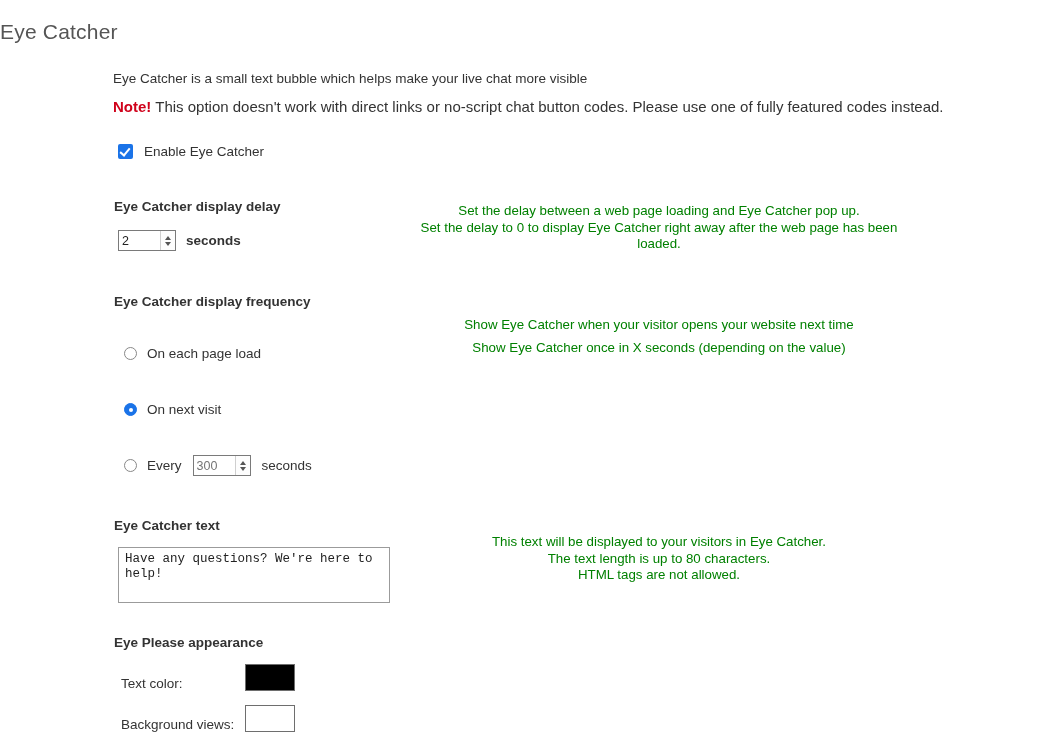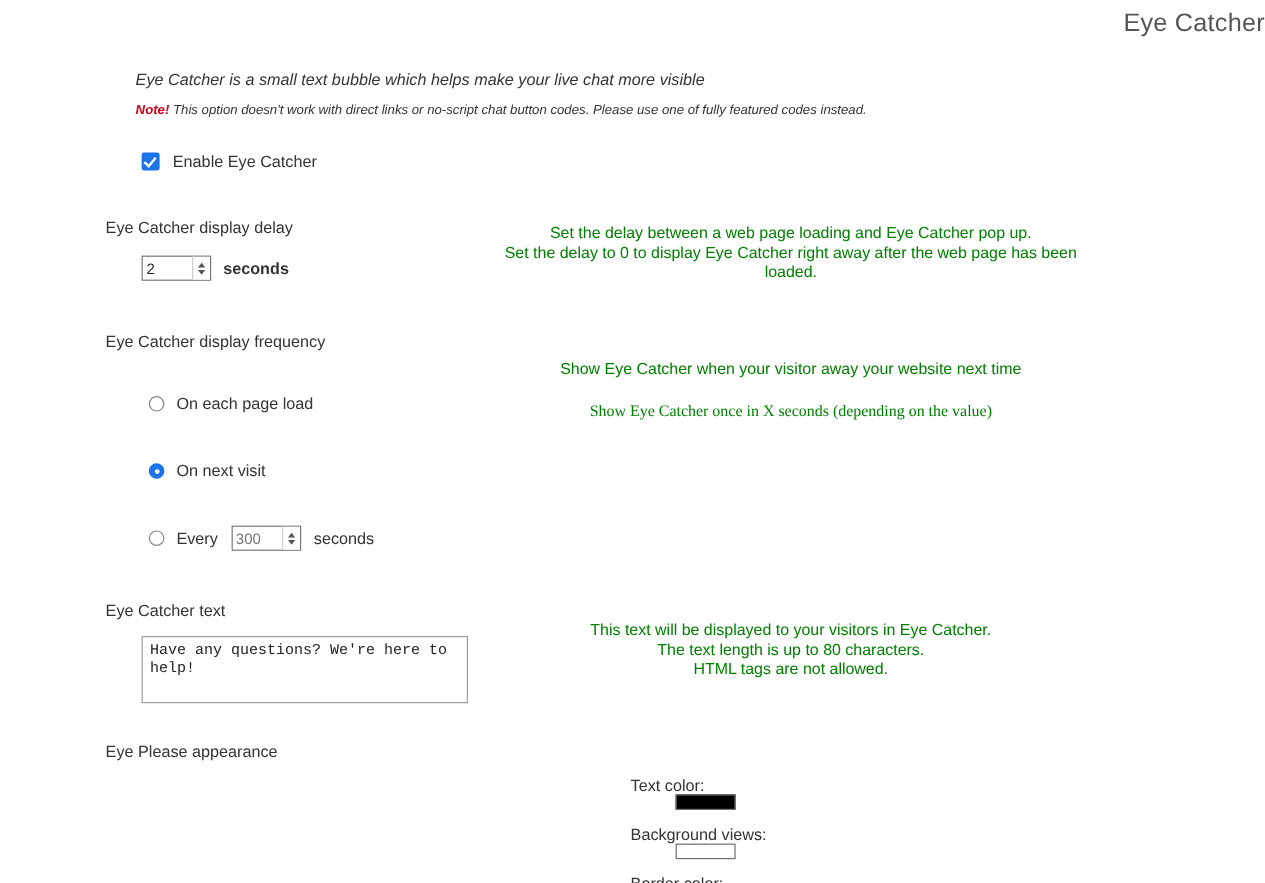--- a/index.html
+++ b/index.html
@@ -9,41 +9,39 @@
   body {
     width: 1054px;
     height: 736px;
     background: #ffffff;
     font-family: "Liberation Sans", sans-serif;
     color: #333333;
     position: relative;
     overflow: hidden;
   }
   .page-title {
-    text-align: right;
+    text-align: left;
     font-size: 21px;
     color: #555555;
     font-weight: normal;
     margin: 0;
-    padding-top: 8px;
+    padding-top: 20px;
     letter-spacing: 0.2px;
   }
   .intro {
     margin-left: 113px;
     margin-top: 27px;
     font-size: 13.5px;
     color: #333333;
-    font-style: italic;
   }
   .note-line {
     margin-left: 113px;
     margin-top: 12px;
-    font-size: 11px;
-    color: #333333;
-    font-style: italic;
+    font-size: 15px;
+    color: #333333;
   }
   .note-label {
     color: #d0021b;
     font-weight: bold;
   }
   .enable-row {
     margin-left: 118px;
     margin-top: 29px;
     display: flex;
     align-items: flex-end;
@@ -71,24 +69,24 @@
   .enable-label {
     margin-left: 11px;
     font-size: 13.5px;
     color: #333333;
   }
 
   .section {
     position: relative;
   }
   .section-title {
-    font-weight: normal;
-    font-size: 13.5px;
-    color: #333333;
-    margin-left: 88px;
+    font-weight: bold;
+    font-size: 13.5px;
+    color: #333333;
+    margin-left: 114px;
   }
   .help {
     position: absolute;
     left: 409px;
     color: #008000;
     font-size: 13.3px;
     line-height: 16.5px;
     width: 500px;
     text-align: center;
   }
@@ -179,21 +177,21 @@
     border-radius: 50%;
     background: #ffffff;
   }
   .radio-label {
     margin-left: 10px;
     font-size: 13.5px;
     color: #333;
   }
   .freq-help-1 { top: 0px; }
   .freq-help-2 { top: 23px; }
-  .freq-help-3 { top: 58px; font-family: Liberation Serif, serif; }
+  .freq-help-3 { top: 46px; }
   .every-row .spinner { margin-left: 11px; }
   .every-row .seconds {
     margin-left: 11px;
     font-size: 13.5px;
     color: #333;
   }
 
   
   .text-section { margin-top: 41px; }
   .textarea-wrap { margin-left: 118px; margin-top: 14px; }
@@ -211,23 +209,22 @@
     box-sizing: content-box;
   }
   .text-help { top: 16px; }
 
   
   .appearance-section { margin-top: 28px; }
   .color-row {
     margin-left: 121px;
     margin-top: 13px;
     display: flex;
-    align-items: center;
+    align-items: flex-end;
     height: 28px;
-    flex-direction: column;
   }
   .color-label {
     width: 124px;
     font-size: 13.5px;
     color: #333;
   }
   .swatch {
     width: 50px;
     height: 27px;
     border: 1px solid #6e6e6e;
@@ -303,21 +300,21 @@
       <span class="spinner">
         <input type="text" class="placeholder-style" placeholder="300" style="">
         <span class="spin-arrows">
           <span class="up"></span>
           <span class="down"></span>
         </span>
       </span>
       <span class="seconds">seconds</span>
     </div>
   </div>
-  <div class="help freq-help-2">Show Eye Catcher when your visitor away your website next time</div>
+  <div class="help freq-help-2">Show Eye Catcher when your visitor opens your website next time</div>
   <div class="help freq-help-3">Show Eye Catcher once in X seconds (depending on the value)</div>
 </div>
 
 <div class="section text-section">
   <div class="section-title">Eye Catcher text</div>
   <div class="textarea-wrap">
     <textarea class="eyecatcher-text" style="">Have any questions? We're here to help!</textarea>
   </div>
   <div class="help text-help">
     <div>This text will be displayed to your visitors in Eye Catcher.</div>

